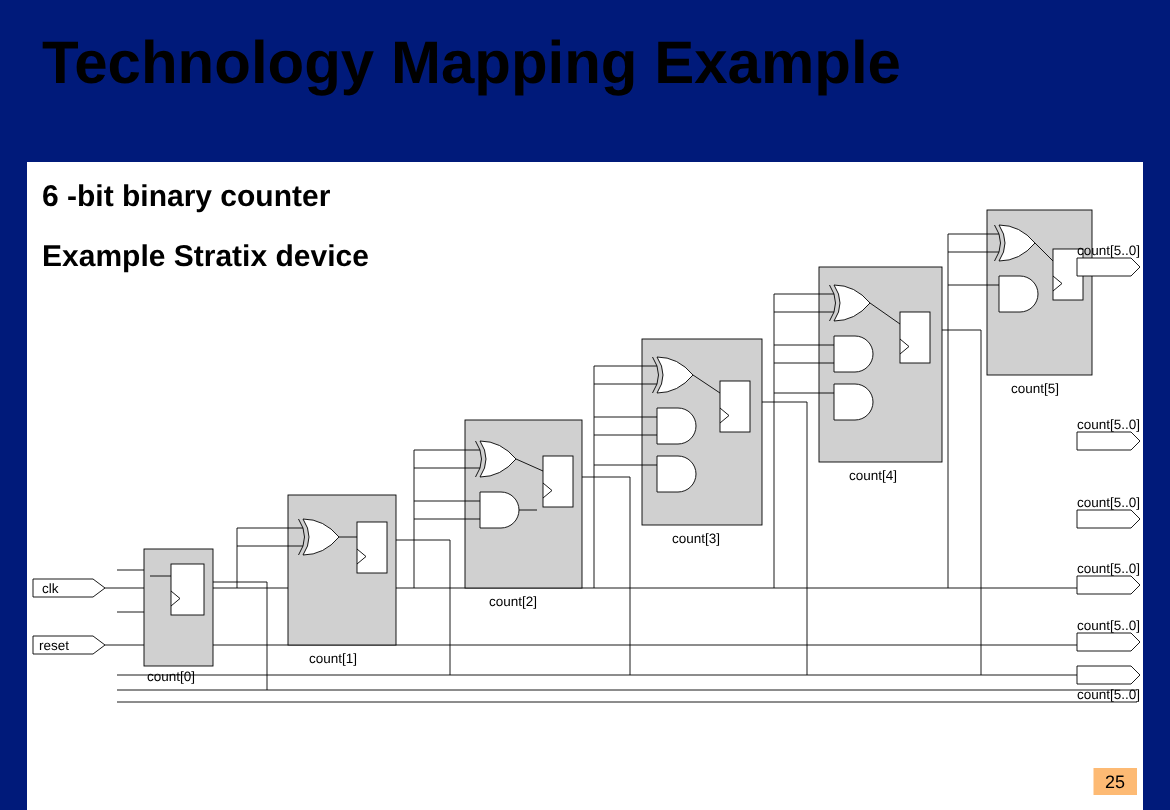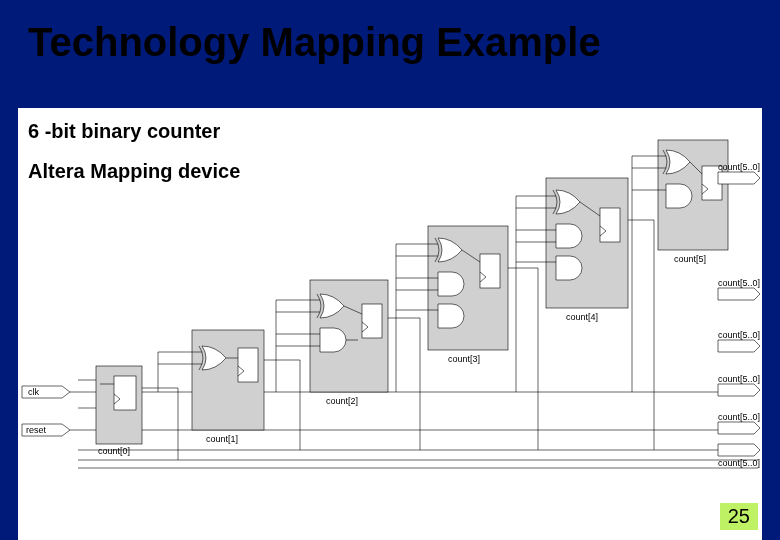--- a/index.html
+++ b/index.html
@@ -5,37 +5,37 @@
   html,body{margin:0;padding:0}
   body{width:780px;height:540px;background:#001a7a;font-family:Arial,Helvetica,sans-serif;position:relative;overflow:hidden}
   .title{position:absolute;left:28px;top:20px;font-size:40px;font-weight:700;color:#001a7a;background:transparent}
   
   .title{color:#0a0a60}
   
   .title{color:#000}
   .content{position:absolute;left:18px;top:108px;width:744px;height:448px;background:#fff}
   .sub1{position:absolute;left:10px;top:12px;font-size:20px;font-weight:700;color:#000}
   .sub2{position:absolute;left:10px;top:52px;font-size:20px;font-weight:700;color:#000}
-  .pagenum{position:absolute;right:22px;bottom:10px;background:#bef264;color:#000;font-size:20px;padding:2px 8px}
+  .pagenum{position:absolute;right:22px;bottom:10px;background:#fdba74;color:#000;font-size:12px;padding:2px 8px}
   svg{position:absolute;left:0;top:0}
   .cell{fill:#d0d0d0;stroke:#000;stroke-width:0.6}
   .wire{stroke:#000;stroke-width:0.6;fill:none}
   .thinbox{fill:#fff;stroke:#000;stroke-width:0.6}
   .gate{fill:#fff;stroke:#000;stroke-width:0.6}
   .lbl{font:9px Arial;fill:#000}
   .pin{fill:#fff;stroke:#000;stroke-width:0.6}
 </style>
 </head>
 <body>
 
 <div class="title">Technology Mapping Example</div>
 
 <div class="content">
   <div class="sub1">6 -bit binary counter</div>
-  <div class="sub2">Altera Mapping device</div>
+  <div class="sub2">Example Stratix device</div>
 
   <svg width="744" height="368">
 
     <g>
       <polygon class="pin" points="4,278 44,278 52,284 44,290 4,290"></polygon>
       <text class="lbl" x="10" y="287">clk</text>
     </g>
     <g>
       <polygon class="pin" points="4,316 44,316 52,322 44,328 4,328"></polygon>
       <text class="lbl" x="8" y="325">reset</text>

